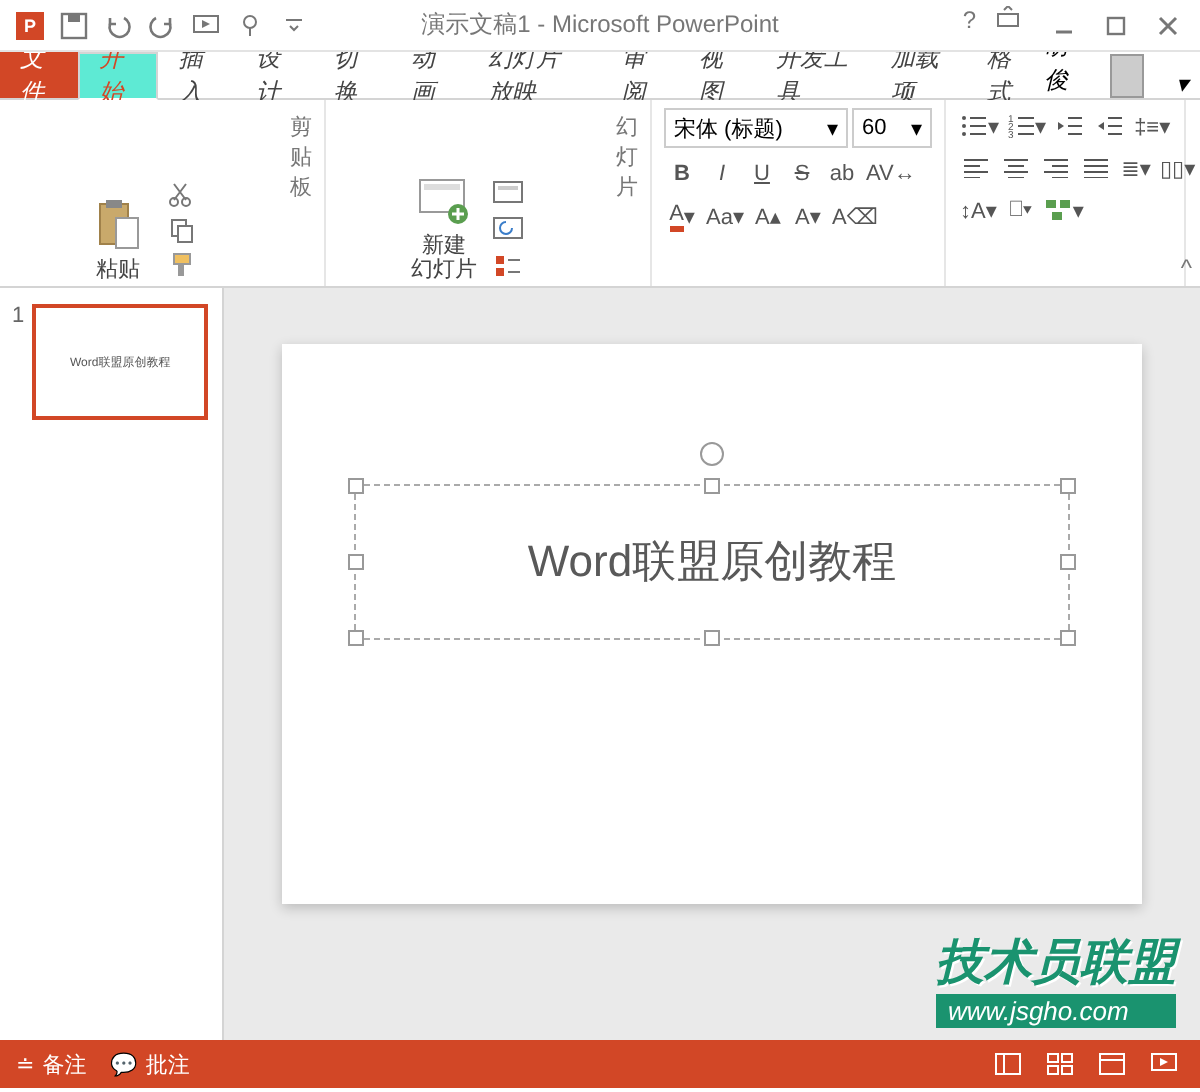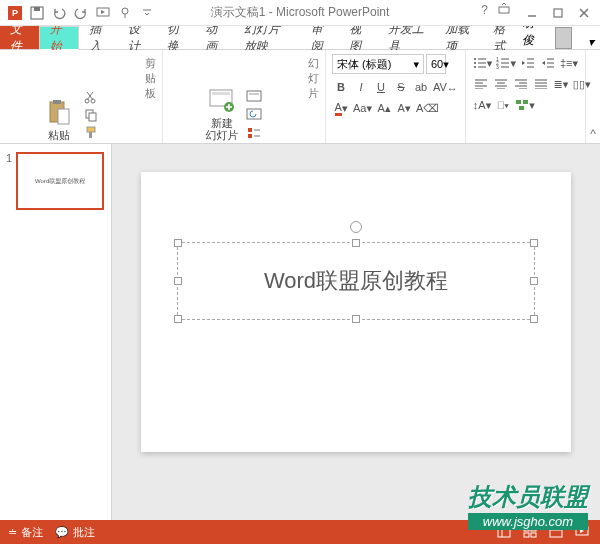--- a/index.html
+++ b/index.html
@@ -29,21 +29,21 @@
 .big-btn { display: flex; flex-direction: column; align-items: center; width: 38px; cursor: pointer; }
 .big-icon { width: 28px; height: 28px; display: flex; align-items: center; justify-content: center; margin-bottom: 2px; }
 .big-label { font-size: 11px; color: #444; text-align: center; line-height: 1.1; }
 .small-btns { display: flex; flex-direction: column; gap: 2px; }
 .small-btn { width: 18px; height: 16px; display: flex; align-items: center; justify-content: center; cursor: pointer; }
 
 .font-group { width: 150px; }
 .font-row1 { display: flex; gap: 2px; margin-bottom: 4px; }
 .font-select { border: 1px solid #ccc; height: 20px; padding: 0 4px; font-size: 11px; display: flex; align-items: center; background: #fff; cursor: pointer; }
 .font-name { width: 92px; }
-.font-size { width: 20px; }
+.font-size { width: 40px; }
 .font-row2, .font-row3 { display: flex; gap: 2px; margin-bottom: 3px; }
 .ribbon-btn { min-width: 18px; height: 18px; display: flex; align-items: center; justify-content: center; cursor: pointer; border: 1px solid transparent; font-size: 11px; color: #555; }
 
 .para-group { width: 120px; }
 .para-rows { display: flex; flex-direction: column; gap: 3px; }
 .para-row { display: flex; gap: 2px; }
 
 .collapse-caret { position: absolute; right: 4px; bottom: 2px; cursor: pointer; color: #777; }
 
 .workspace { display: flex; height: 376px; background: #eaeaea; }
@@ -66,21 +66,21 @@
 .handle.tm { left: 50%; top: -4px; margin-left: -4px; } .handle.bm { left: 50%; bottom: -4px; margin-left: -4px; }
 .handle.lm { left: -4px; top: 50%; margin-top: -4px; } .handle.rm { right: -4px; top: 50%; margin-top: -4px; }
 .rotate { position: absolute; left: 50%; top: -22px; margin-left: -6px; width: 12px; height: 12px; border: 1px solid #999; border-radius: 50%; background: #fff; }
 .textbox-text { font-size: 22px; color: #595959; font-weight: 300; }
 
 .statusbar { height: 24px; background: #d24726; display: flex; align-items: center; color: #fff; font-size: 11px; padding: 0 8px; gap: 12px; }
 .status-item { display: flex; align-items: center; gap: 4px; cursor: pointer; }
 .status-right { margin-left: auto; display: flex; gap: 6px; }
 .view-btn { width: 20px; height: 16px; display: flex; align-items: center; justify-content: center; cursor: pointer; }
 
-.corner-wm { position: absolute; right: 12px; bottom: 16px; text-align: center; }
+.corner-wm { position: absolute; right: 12px; bottom: 32px; text-align: left; }
 .corner-wm .big { font-size: 24px; font-style: italic; font-weight: bold; color: #1a936f; text-shadow: 1px 1px 0 #fff; }
 .corner-wm .url { font-size: 13px; color: #fff; background: #1a936f; padding: 1px 6px; font-style: italic; }
 
 svg { display: block; }
 </style>
 </head>
 <body>
 
 <div class="titlebar">
   <div class="qat">

